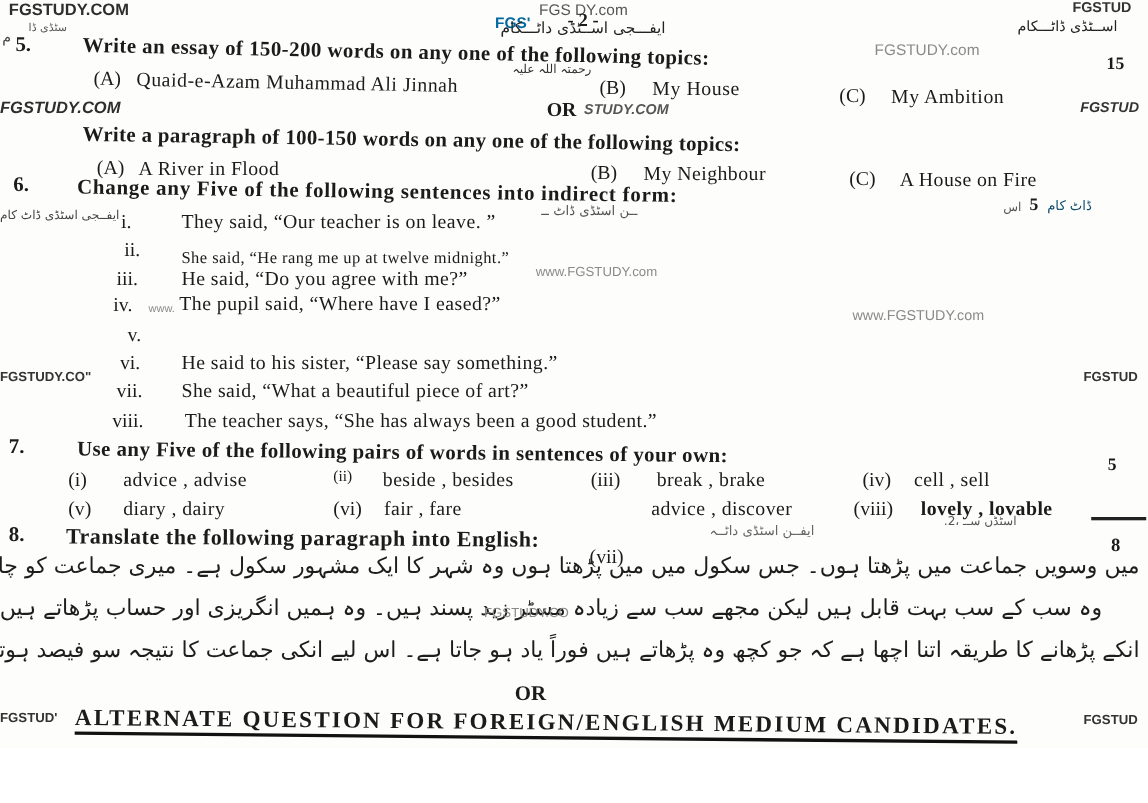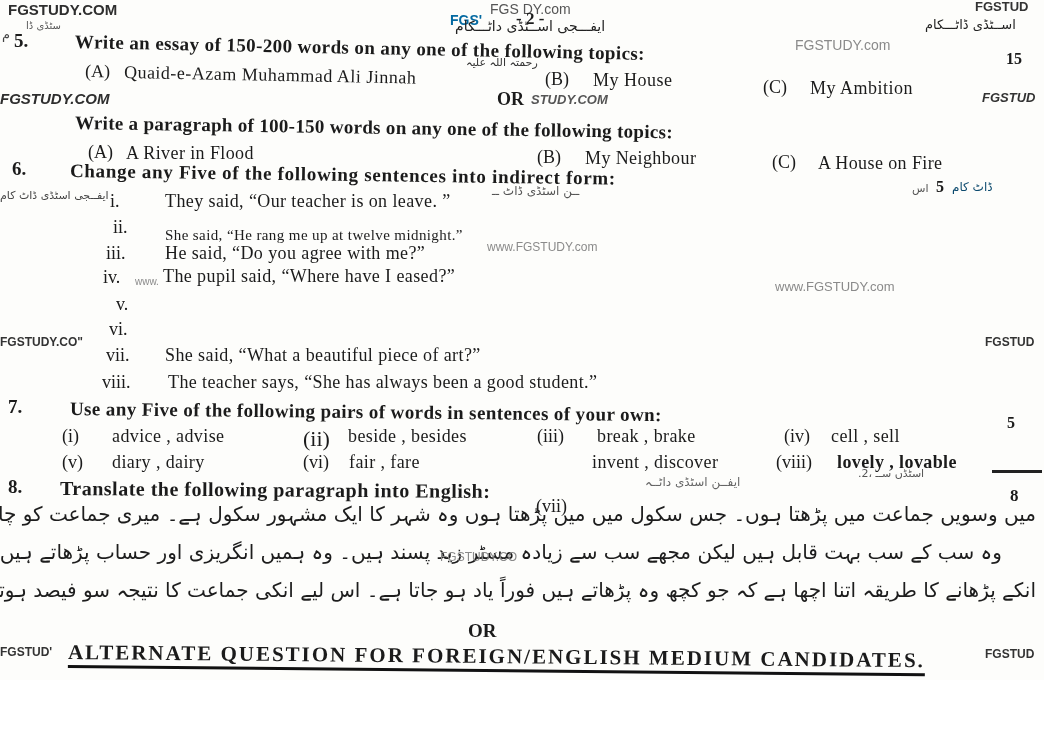--- a/index.html
+++ b/index.html
@@ -77,48 +77,49 @@
   <div class="abs sans wm-light" style="left:487px;top:241px;font-size:12px;">www.FGSTUDY.com</div>
 
   <div class="abs" style="left:103px;top:267px;font-size:18px;">iv.</div>
   <div class="abs sans wm-light" style="left:135px;top:276px;font-size:10px;">www.</div>
   <div class="abs" style="left:163px;top:266px;font-size:18px;letter-spacing:.4px;">The pupil said, “Where have I eased?”</div>
   <div class="abs sans wm-light" style="left:775px;top:280px;font-size:13px;">www.FGSTUDY.com</div>
 
   <div class="abs" style="left:116px;top:294px;font-size:18px;">v.</div>
 
   <div class="abs" style="left:109px;top:319px;font-size:18px;">vi.</div>
+  <div class="abs" style="left:165px;top:319px;font-size:18px;letter-spacing:.4px;">He said to his sister, “Please say something.”</div>
 
   <div class="abs sans b" style="left:0;top:336px;font-size:12px;color:#333;">FGSTUDY.CO"</div>
   <div class="abs" style="left:106px;top:345px;font-size:18px;">vii.</div>
   <div class="abs" style="left:165px;top:345px;font-size:18px;letter-spacing:.4px;">She said, “What a beautiful piece of art?”</div>
   <div class="abs sans b" style="left:985px;top:336px;font-size:12px;color:#333;">FGSTUD</div>
 
   <div class="abs" style="left:102px;top:372px;font-size:18px;">viii.</div>
   <div class="abs" style="left:168px;top:372px;font-size:18px;letter-spacing:.4px;">The teacher says, “She has always been a good student.”</div>
 
   <div class="abs b" style="left:8px;top:396px;font-size:19px;">7.</div>
   <div class="abs b rot" style="left:70px;top:398px;font-size:19px;letter-spacing:.4px;transform:rotate(0.6deg);">Use any Five of the following pairs of words in sentences of your own:</div>
   <div class="abs b" style="left:1007px;top:414px;font-size:16px;">5</div>
 
   <div class="abs" style="left:62px;top:426px;font-size:18px;">(i)</div>
   <div class="abs" style="left:112px;top:426px;font-size:18px;letter-spacing:.4px;">advice , advise</div>
-  <div class="abs" style="left:303px;top:426px;font-size:22px;">(ii)</div>
+  <div class="abs" style="left:303px;top:426px;font-size:14px;">(ii)</div>
   <div class="abs" style="left:348px;top:426px;font-size:18px;letter-spacing:.4px;">beside , besides</div>
   <div class="abs" style="left:537px;top:426px;font-size:18px;">(iii)</div>
   <div class="abs" style="left:597px;top:426px;font-size:18px;letter-spacing:.4px;">break , brake</div>
   <div class="abs" style="left:784px;top:426px;font-size:18px;">(iv)</div>
   <div class="abs" style="left:831px;top:426px;font-size:18px;letter-spacing:.4px;">cell , sell</div>
 
   <div class="abs" style="left:62px;top:452px;font-size:18px;">(v)</div>
   <div class="abs" style="left:112px;top:452px;font-size:18px;letter-spacing:.4px;">diary , dairy</div>
   <div class="abs" style="left:303px;top:452px;font-size:18px;">(vi)</div>
   <div class="abs" style="left:349px;top:452px;font-size:18px;letter-spacing:.4px;">fair , fare</div>
   <div class="abs" style="left:536px;top:452px;font-size:18px;margin-top:44px;">(vii)</div>
-  <div class="abs" style="left:592px;top:452px;font-size:18px;letter-spacing:.4px;">invent , discover</div>
+  <div class="abs" style="left:592px;top:452px;font-size:18px;letter-spacing:.4px;">advice , discover</div>
   <div class="abs" style="left:776px;top:452px;font-size:18px;">(viii)</div>
   <div class="abs b" style="left:837px;top:452px;font-size:18px;letter-spacing:.4px;">lovely , lovable</div>
 
   <div class="abs b" style="left:8px;top:476px;font-size:19px;">8.</div>
   <div class="abs b rot" style="left:60px;top:477px;font-size:20px;letter-spacing:.5px;transform:rotate(0.4deg);">Translate the following paragraph into English:</div>
   <div class="abs urdu" style="left:645px;top:476px;font-size:12px;color:#666;">ایفــن اسٹڈی داٹــہ</div>
   <div class="abs urdu wm-mid" style="left:858px;top:468px;font-size:11px;">اسٹڈں ســ ،2.</div>
   <div class="rule" style="left:992px;top:470px;width:50px;height:3px;"></div>
   <div class="abs b" style="left:1010px;top:486px;font-size:17px;">8</div>
 

